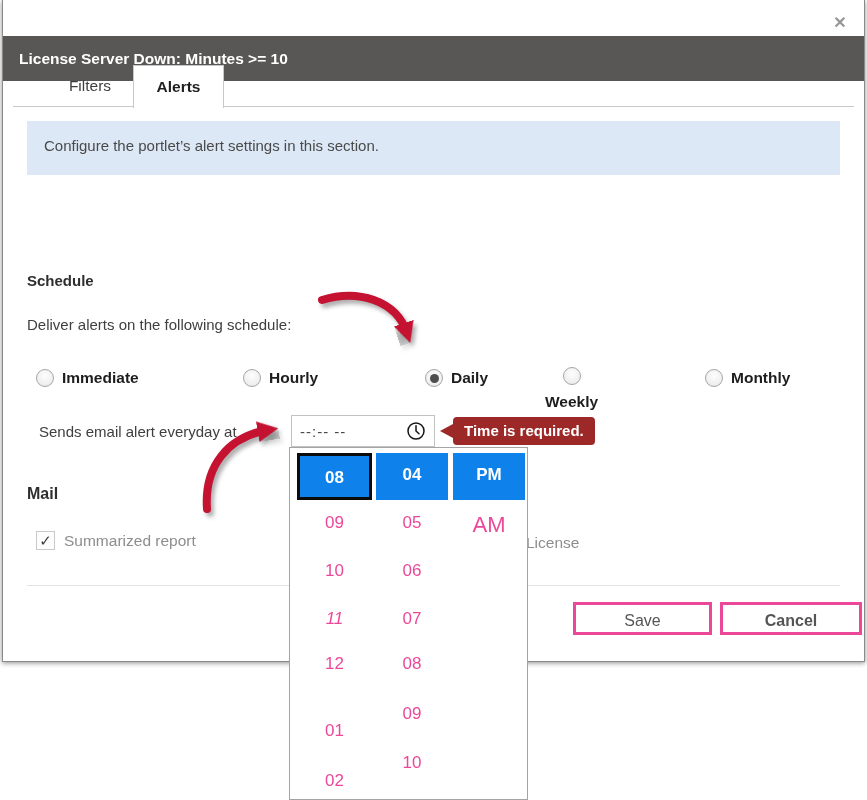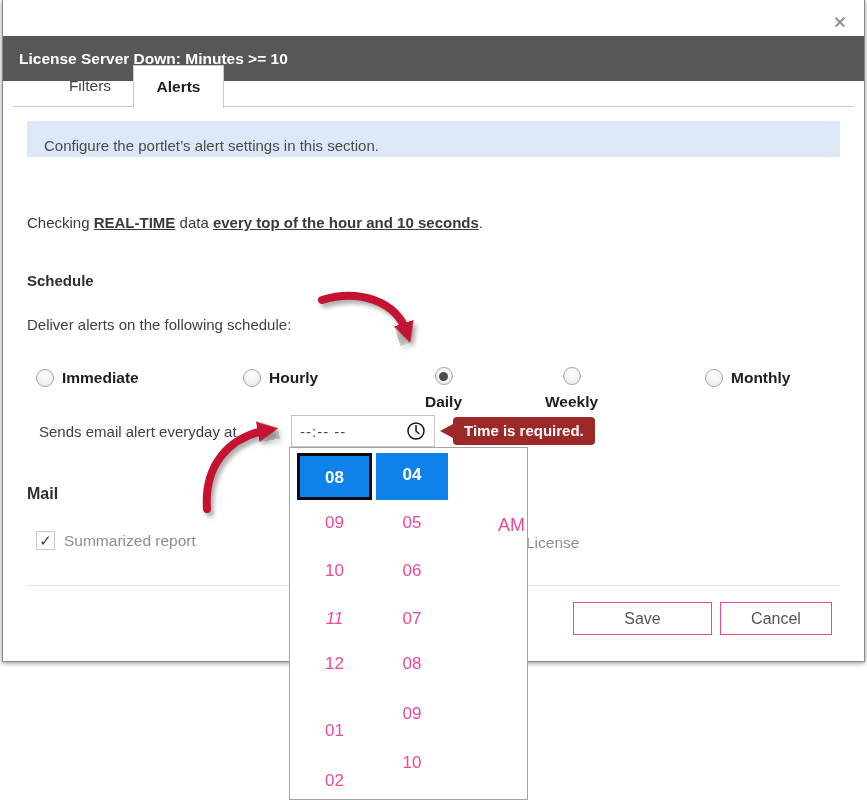--- a/index.html
+++ b/index.html
@@ -22,21 +22,21 @@
 
   
   #tabline{left:10px;right:10px;top:106px;height:1px;background:#c8c8c8;}
   #tab-filters{left:42px;top:65px;width:90px;height:42px;text-align:center;
     line-height:42px;font-size:15.5px;color:#3f3f3f;cursor:pointer;}
   #tab-alerts{left:130px;top:65px;width:91px;height:43px;background:#fff;
     border:1px solid #c8c8c8;border-bottom:none;text-align:center;line-height:42px;
     font-size:15.5px;font-weight:bold;color:#1e1e1e;cursor:pointer;z-index:3;}
 
   
-  #banner{left:24px;right:24px;top:121px;height:36px;background:var(--banner-bg);
+  #banner{left:24px;right:24px;top:121px;height:54px;background:var(--banner-bg);
     font-size:15px;color:#4a4a4a;line-height:50px;padding-left:17px;}
 
   
   #checking{left:24px;top:214px;font-size:15px;color:#3a3a3a;}
   #checking b{text-decoration:underline;}
 
   #schedule-heading{left:24px;top:272px;font-size:15px;font-weight:bold;color:#2e2e2e;}
   #schedule-desc{left:24px;top:316px;font-size:15px;color:#3f3f3f;}
 
   
@@ -66,40 +66,40 @@
   
   #mail-heading{left:24px;top:485px;font-size:16px;font-weight:bold;color:#2e2e2e;}
   #summarized{left:33px;top:531px;display:flex;align-items:center;gap:9px;}
   #summarized .cb{width:19px;height:19px;border:1px solid #c9c9c9;background:#fdfdfd;
     text-align:center;line-height:18px;font-size:15px;color:#3c3c3c;cursor:pointer;}
   #summarized .lbl{font-size:15.5px;color:#8d8d8d;}
   #format-label{left:523px;top:534px;font-size:15.5px;color:#8d8d8d;z-index:5;}
 
   
   #divider{left:24px;right:24px;top:585px;height:1px;background:#e2e2e2;}
-  .btn{top:602px;height:33px;background:#fff;border:1px solid #ec4899;font-size:16px;
+  .btn{top:602px;height:33px;background:#fff;border:3px solid #ec4899;font-size:16px;
     color:#555;text-align:center;line-height:31px;cursor:pointer;
     font-family:"Liberation Sans",sans-serif;}
   #btn-save{left:570px;width:139px;}
-  #btn-cancel{left:717px;width:112px;}
+  #btn-cancel{left:717px;width:142px;font-weight:bold;}
 
   
   #timepicker{left:289px;top:447px;width:239px;height:353px;background:#fff;
     border:1px solid #a4a4a4;z-index:50;overflow:hidden;}
   .tp-cell{position:absolute;top:5px;height:47px;background:var(--accent-blue);
     color:#fff;font-weight:bold;font-size:17px;text-align:center;line-height:44px;
     cursor:pointer;}
   #tp-hour-sel{left:7px;width:75px;border:3px solid #0b0b0b;}
   #tp-min-sel{left:86px;width:72px;}
   #tp-mer-sel{left:163px;width:72px;}
   .tp-item{position:absolute;height:26px;font-size:17px;color:#ec4899;
     text-align:center;line-height:26px;cursor:pointer;}
   .col-h{left:7px;width:75px;}
   .col-m{left:86px;width:72px;}
-  .col-a{left:163px;width:72px;font-size:18px;text-align:right;}
+  .col-a{left:163px;width:72px;font-size:22px;}
 
   
   #arrows{left:0;top:0;width:867px;height:800px;z-index:60;pointer-events:none;}
   #arrows path{filter:drop-shadow(3px 4px 2px rgba(110,110,110,.55));}
 </style>
 </head>
 <body>
 
 <div id="page">
 
@@ -109,40 +109,37 @@
       <span>License Server Down: Minutes &gt;= 10</span>
     </div>
     <div class="abs" id="close">✕</div>
 
     <div class="abs" id="tab-alerts">Alerts</div>
     <div class="abs" id="tab-filters">Filters</div>
     <div class="abs" id="tabline"></div>
 
     <div class="abs" id="banner">Configure the portlet’s alert settings in this section.</div>
 
-    <div class="abs" id="checking">
-      <span>Checking </span><b>REAL-TIME</b><span> data </span><b>every top of the hour and 10 seconds</b><span>.</span>
-    </div>
 
     <div class="abs" id="schedule-heading">Schedule</div>
     <div class="abs" id="schedule-desc">Deliver alerts on the following schedule:</div>
 
     <div class="abs radio-opt" style="left:33px;">
       <span class="radio-circle">
           <span class="dot"></span>
         </span>
       <span class="lbl">Immediate</span>
     </div>
     <div class="abs radio-opt" style="left:240px;">
       <span class="radio-circle">
           <span class="dot"></span>
         </span>
       <span class="lbl">Hourly</span>
     </div>
-    <div class="abs radio-opt selected" style="left:422px;flex-direction:column;">
+    <div class="abs radio-opt selected" style="left:422px;">
       <span class="radio-circle">
           <span class="dot"></span>
         </span>
       <span class="lbl">Daily</span>
     </div>
     <div class="abs radio-opt" style="left:542px;flex-direction:column;">
       <span class="radio-circle">
           <span class="dot"></span>
         </span>
       <span class="lbl">Weekly</span>
@@ -180,20 +177,21 @@
     <div class="abs" id="format-label">License</div>
 
     <div class="abs" id="divider"></div>
     <div class="abs btn" id="btn-save">Save</div>
     <div class="abs btn" id="btn-cancel">Cancel</div>
   </div>
 
   <div class="abs" id="timepicker">
     <div class="tp-cell" id="tp-hour-sel">08</div>
     <div class="tp-cell" id="tp-min-sel">04</div>
+    <div class="tp-cell" id="tp-mer-sel">PM</div>
 
     <div class="tp-item col-h" style="top:62px;">09</div>
     <div class="tp-item col-h" style="top:110px;">10</div>
     <div class="tp-item col-h" style="top:158px;font-style:italic;">11</div>
     <div class="tp-item col-h" style="top:203px;">12</div>
     <div class="tp-item col-h" style="top:270px;">01</div>
     <div class="tp-item col-h" style="top:320px;">02</div>
 
     <div class="tp-item col-m" style="top:62px;">05</div>
     <div class="tp-item col-m" style="top:110px;">06</div>

